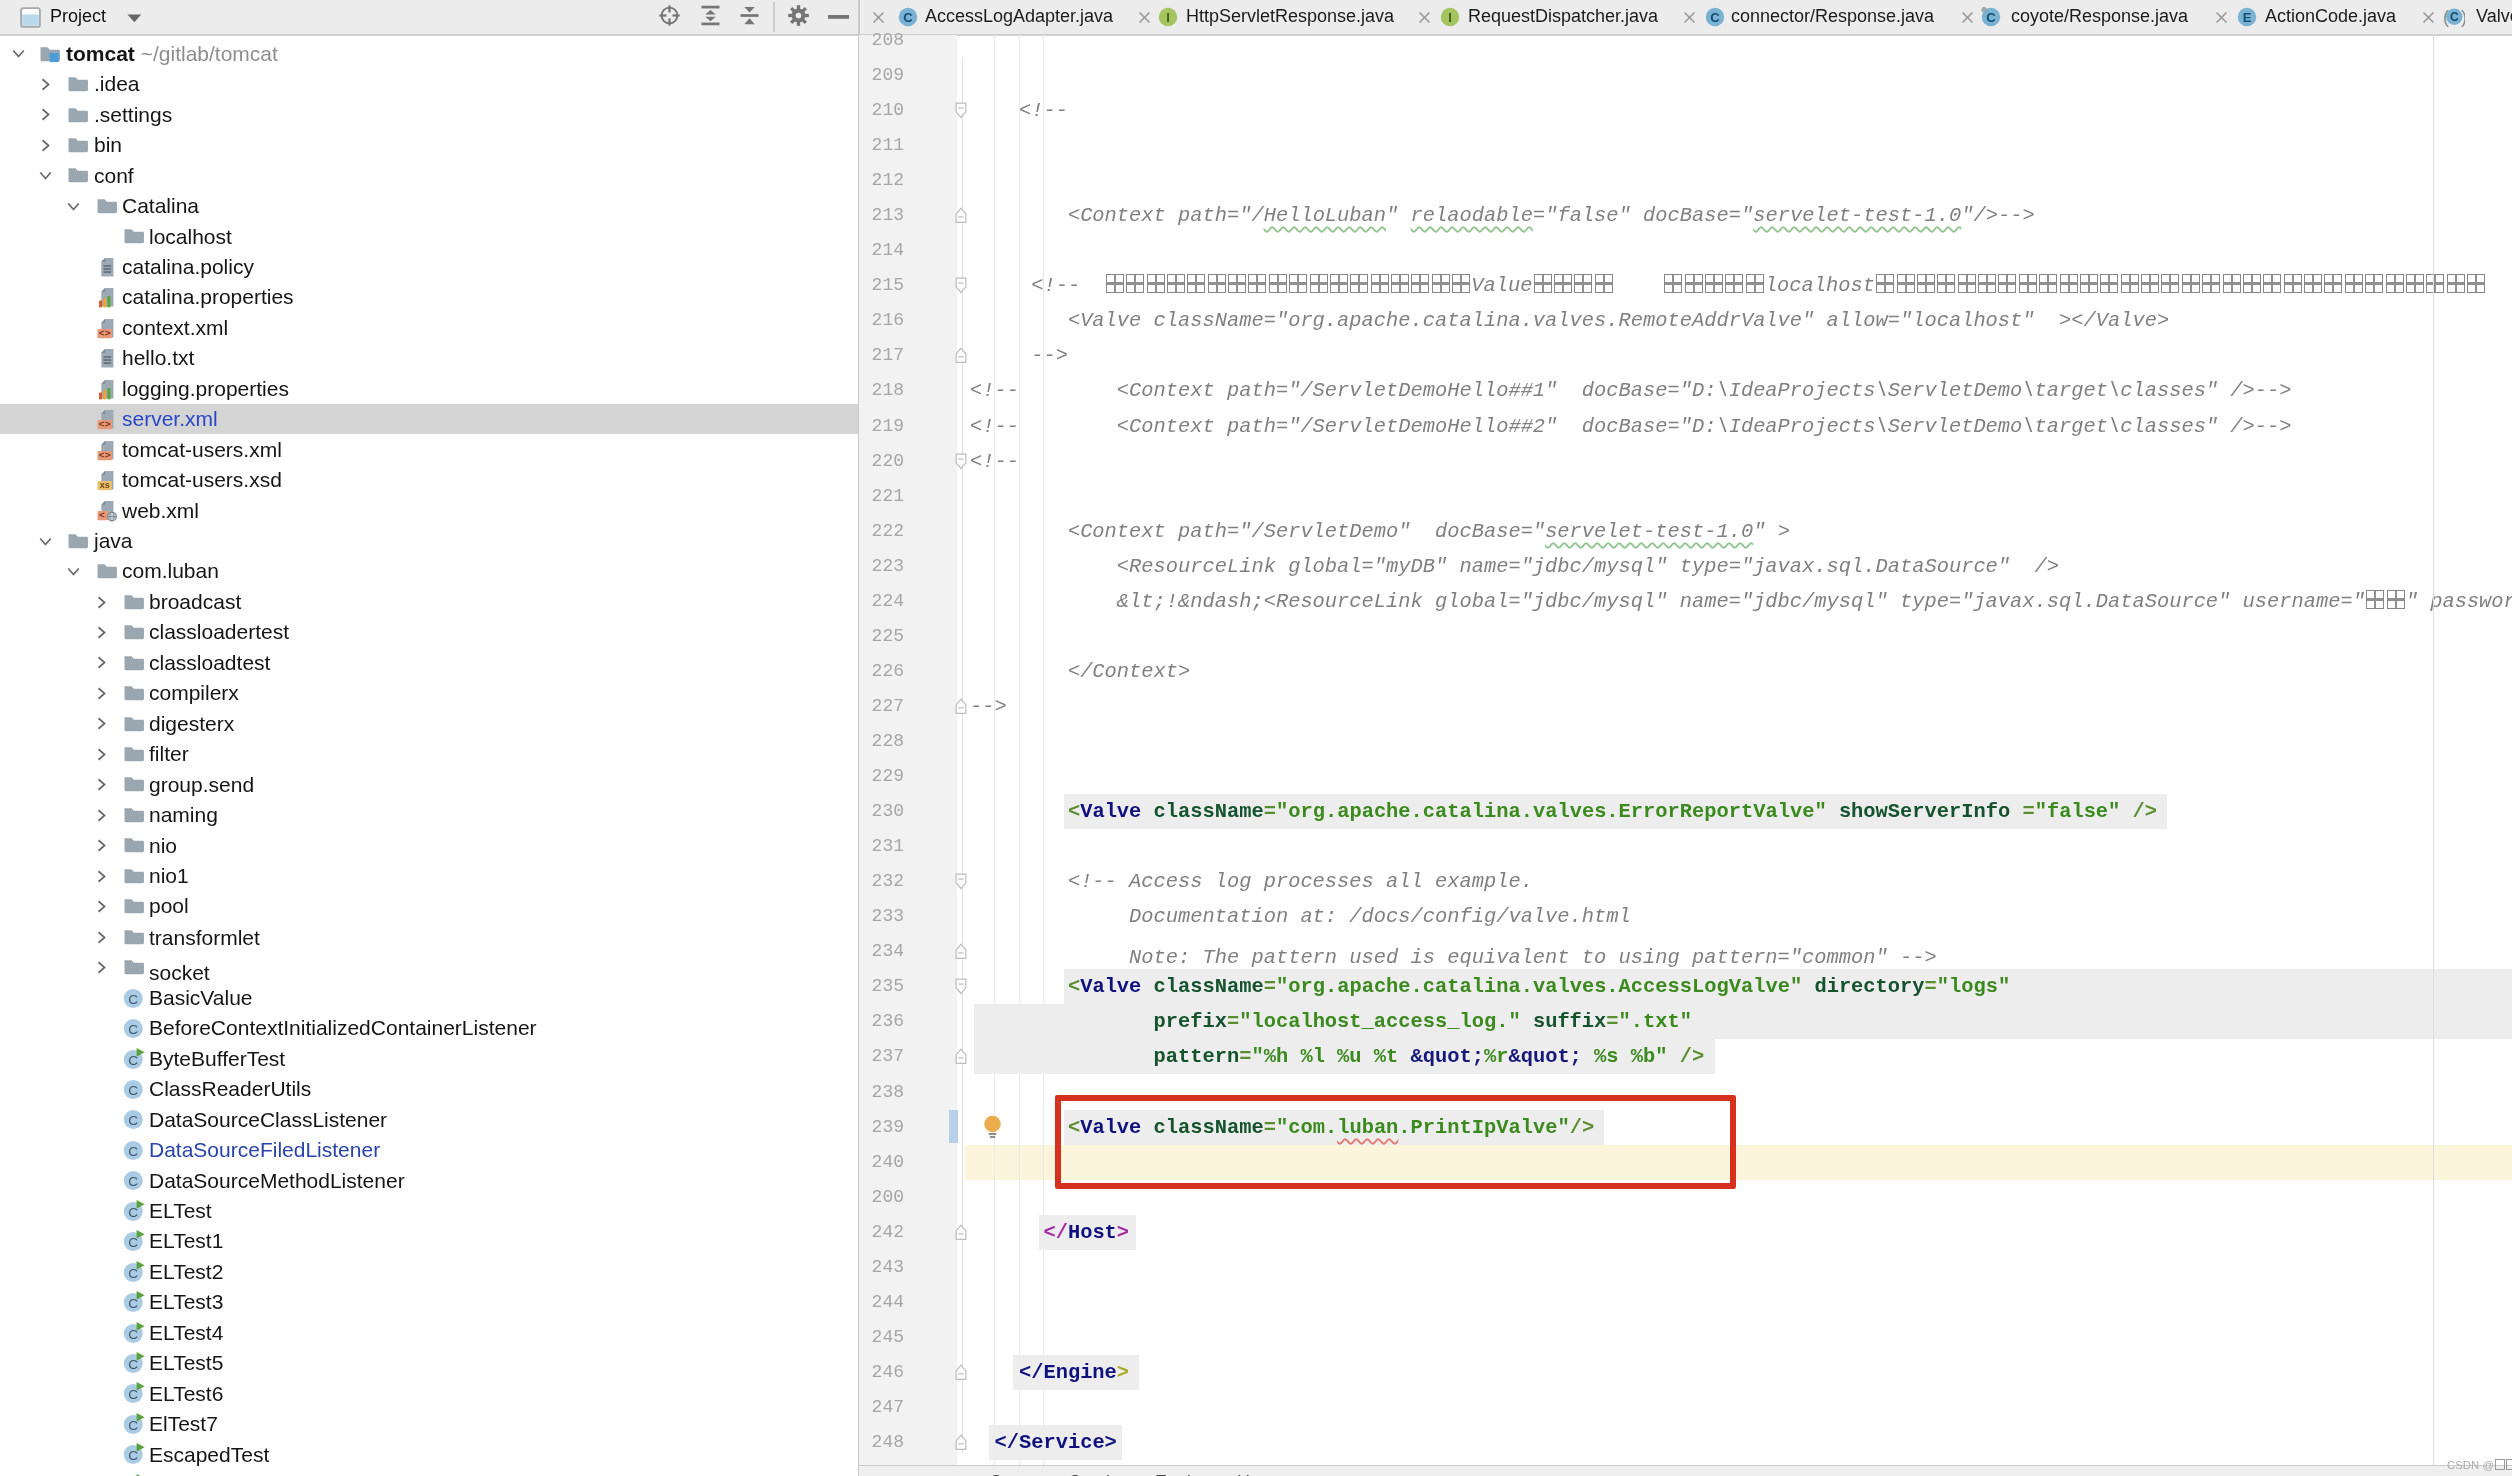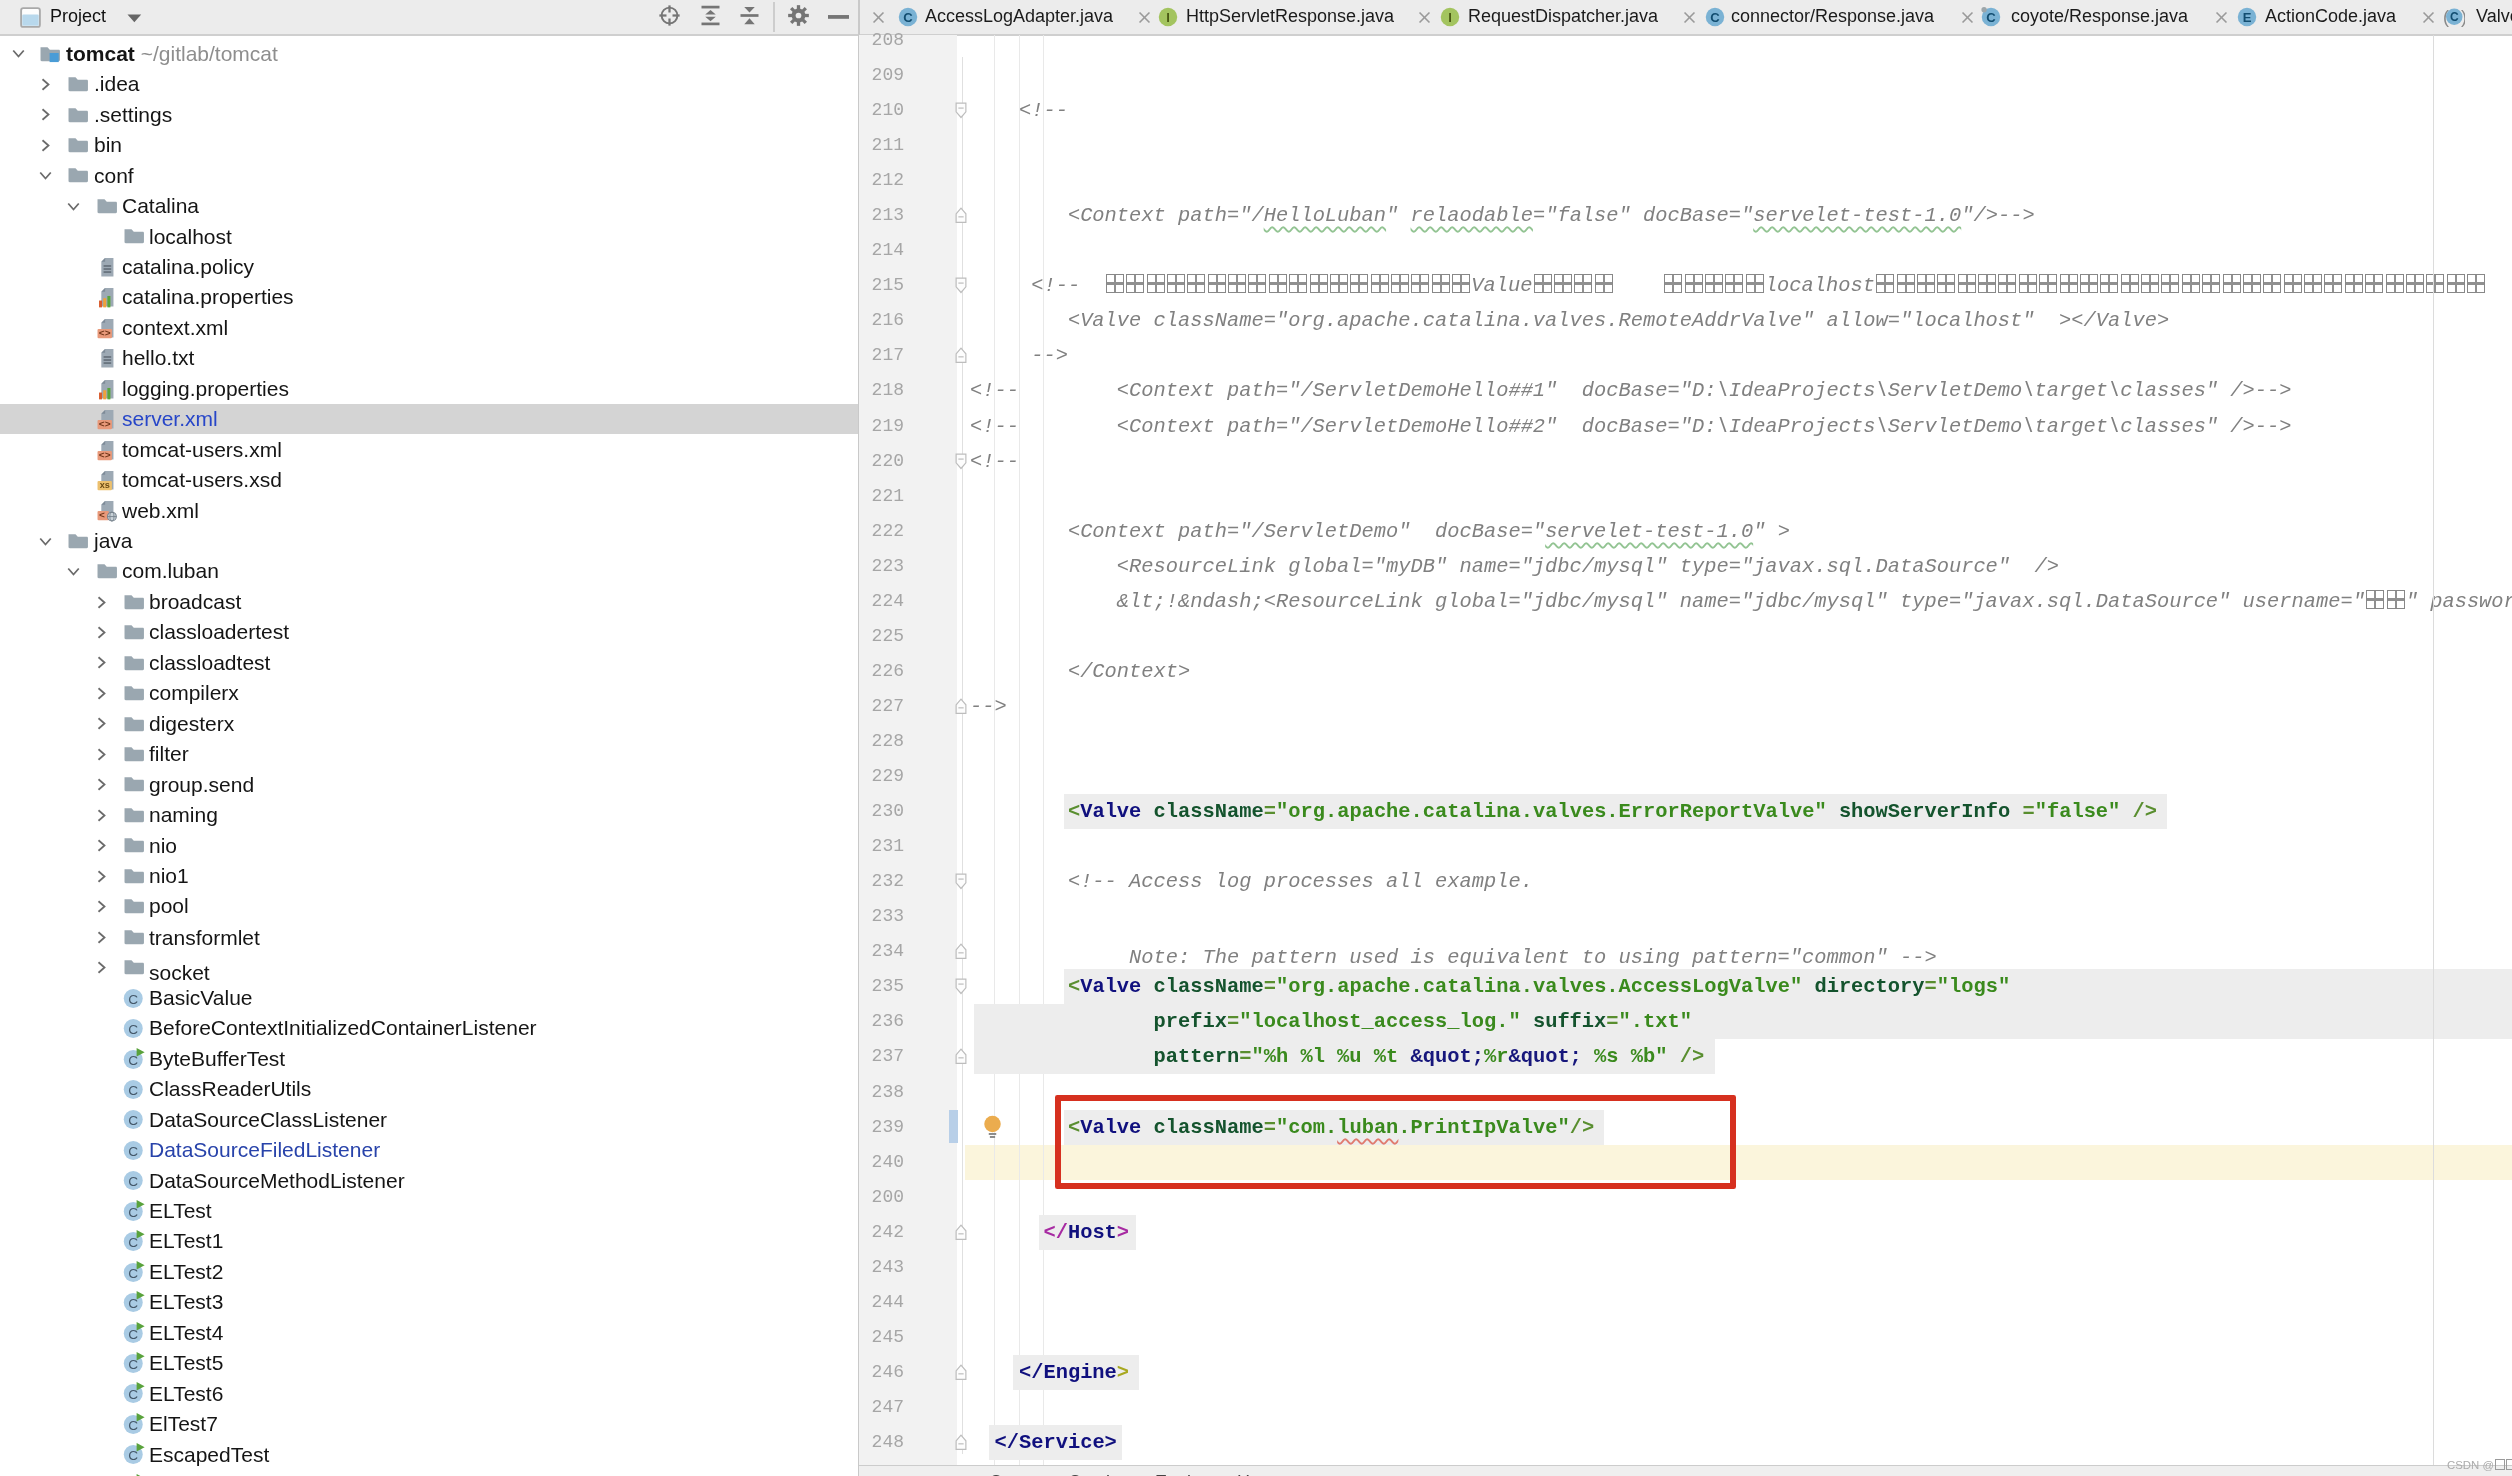--- a/index.html
+++ b/index.html
@@ -282,20 +282,21 @@
 <div class="cl" style="top:373px"><span class="c">&lt;!--        &lt;Context path="/ServletDemoHello##1"  docBase="D:\IdeaProjects\ServletDemo\target\classes" /&gt;--&gt;</span></div>
 <div class="cl" style="top:409px"><span class="c">&lt;!--        &lt;Context path="/ServletDemoHello##2"  docBase="D:\IdeaProjects\ServletDemo\target\classes" /&gt;--&gt;</span></div>
 <div class="cl" style="top:444px"><span class="c">&lt;!--</span></div>
 <div class="cl" style="top:514px"><span class="c">        &lt;Context path="/ServletDemo"  docBase="<span class="wg">servelet-test-1.0</span>" &gt;</span></div>
 <div class="cl" style="top:549px"><span class="c">            &lt;ResourceLink global="myDB" name="jdbc/mysql" type="javax.sql.DataSource"  /&gt;</span></div>
 <div class="cl" style="top:584px"><span class="c">            &amp;lt;!&amp;ndash;&lt;ResourceLink global="jdbc/mysql" name="jdbc/mysql" type="javax.sql.DataSource" username="<i class="cj"></i><i class="cj"></i>" password="123456" /&gt;</span></div>
 <div class="cl" style="top:654px"><span class="c">        &lt;/Context&gt;</span></div>
 <div class="cl" style="top:689px"><span class="c">--&gt;</span></div>
 <div class="cl" style="top:794px">        <span class="p">&lt;</span><span class="t">Valve</span> <span class="a">className</span><span class="p">=</span><span class="s">"org.apache.catalina.valves.ErrorReportValve"</span> <span class="a">showServerInfo</span> <span class="p">=</span><span class="s">"false"</span> <span class="p">/&gt;</span></div>
 <div class="cl" style="top:864px"><span class="c">        &lt;!-- Access log processes all example.</span></div>
+<div class="cl" style="top:899px"><span class="c">             Documentation at: /docs/config/valve.html</span></div>
 <div class="cl" style="top:940px"><span class="c">             Note: The pattern used is equivalent to using pattern="common" --&gt;</span></div>
 <div class="cl" style="top:969px">        <span class="p">&lt;</span><span class="t">Valve</span> <span class="a">className</span><span class="p">=</span><span class="s">"org.apache.catalina.valves.AccessLogValve"</span> <span class="a">directory</span><span class="p">=</span><span class="s">"logs"</span></div>
 <div class="cl" style="top:1004px">               <span class="a">prefix</span><span class="p">=</span><span class="s">"localhost_access_log."</span> <span class="a">suffix</span><span class="p">=</span><span class="s">".txt"</span></div>
 <div class="cl" style="top:1039px">               <span class="a">pattern</span><span class="p">=</span><span class="s">"%h %l %u %t </span><span class="e">&amp;quot;</span><span class="s">%r</span><span class="e">&amp;quot;</span><span class="s"> %s %b"</span> <span class="p">/&gt;</span></div>
 <div class="cl" style="top:1110px">        <span class="p">&lt;</span><span class="t">Valve</span> <span class="a">className</span><span class="p">=</span><span class="s">"com.</span><span class="s wr">luban</span><span class="s">.PrintIpValve"</span><span class="p">/&gt;</span></div>
 <div class="cl" style="top:1215px">      <span class="m">&lt;/</span><span class="t">Host</span><span class="m">&gt;</span></div>
 <div class="cl" style="top:1355px">    <span class="t">&lt;/Engine</span><span class="y">&gt;</span></div>
 <div class="cl" style="top:1425px">  <span class="t">&lt;/Service&gt;</span></div>
 <div class="abs" style="left:1055px;top:1095px;width:681px;height:94px;border:6.9px solid #D6301F;border-radius:2.3px;z-index:30"></div>
 <div class="abs" style="left:2433px;top:35px;width:0.8px;height:1430px;background:#DCDCDC"></div>

